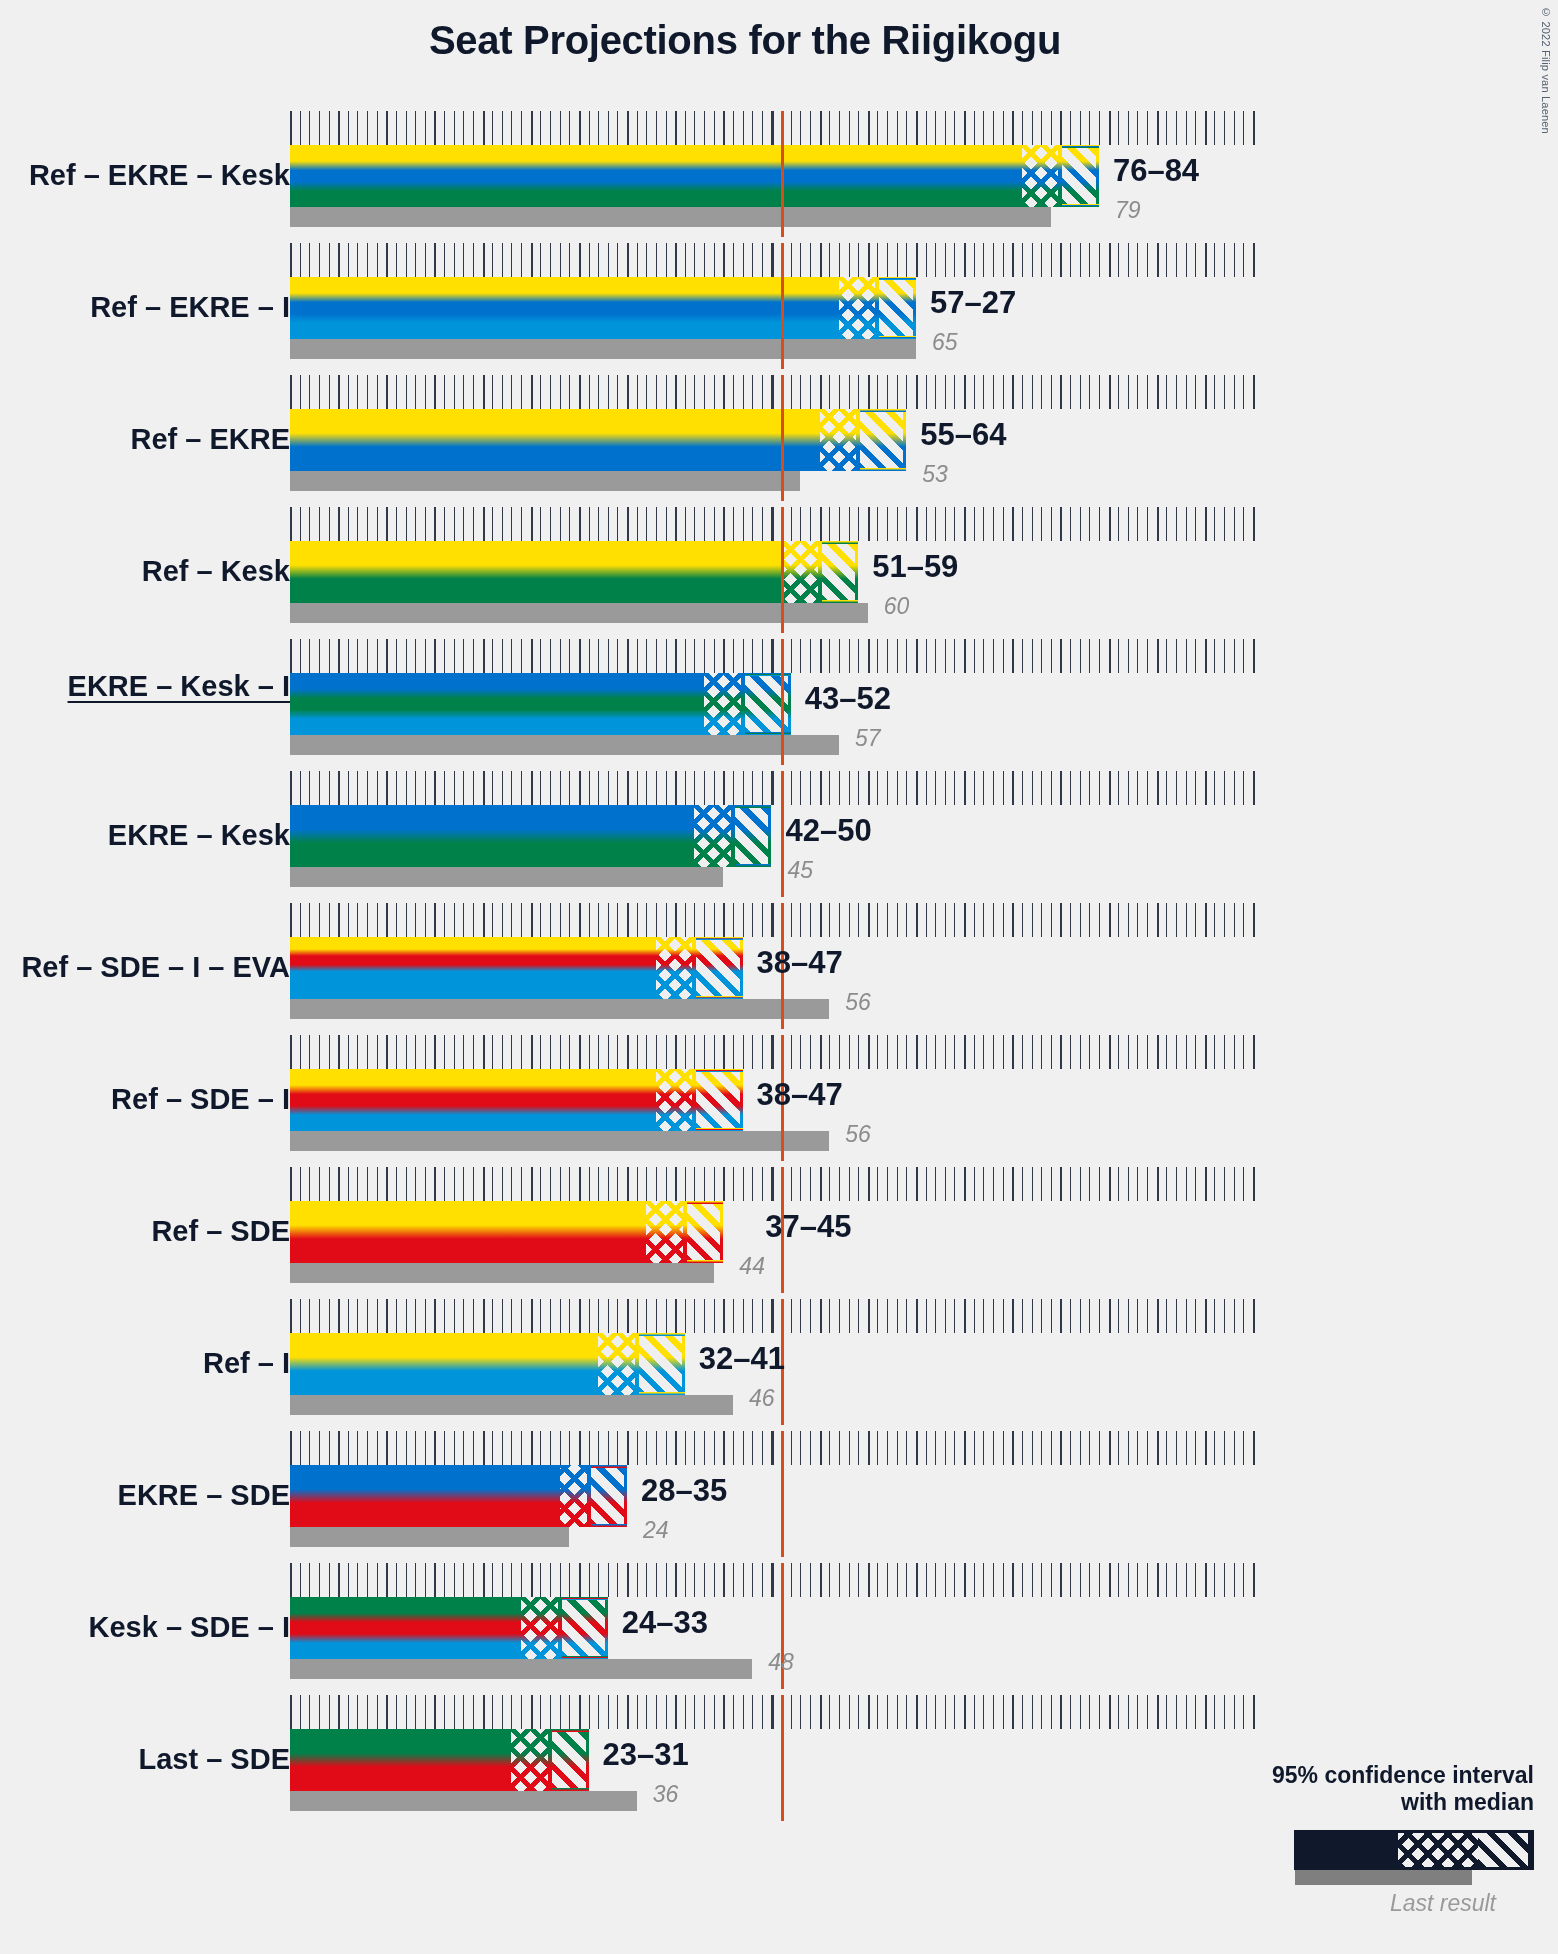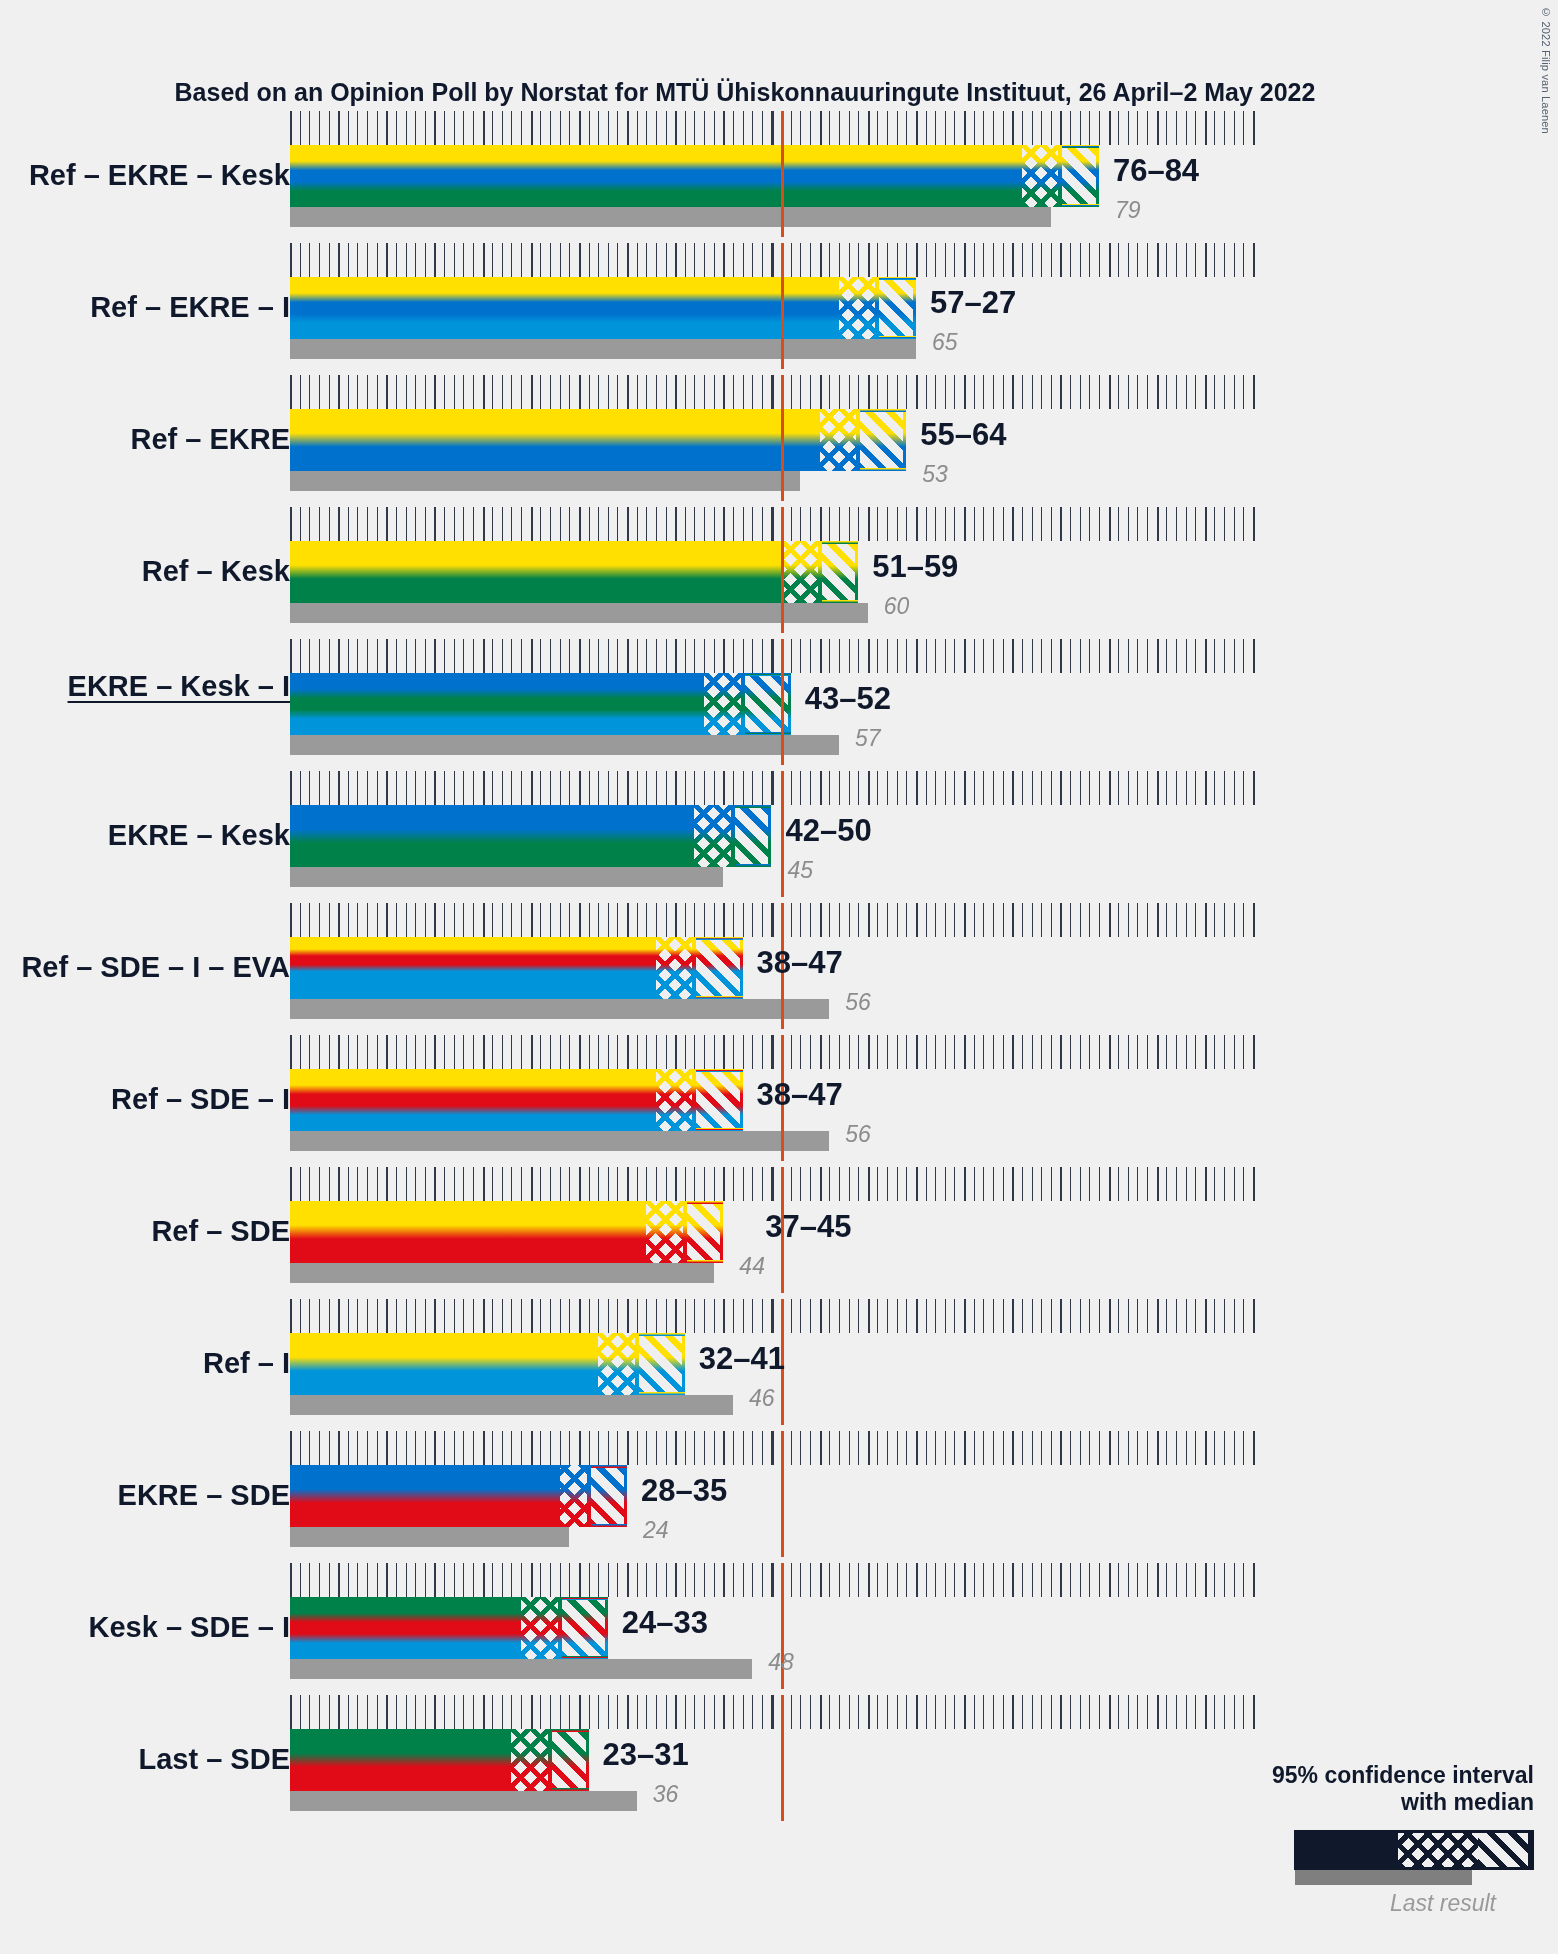--- a/index.html
+++ b/index.html
@@ -103,21 +103,21 @@
   #legend .lastlabel{
     font-size:23px;font-style:italic;color:#9A9A9A;margin-top:2px;
     padding-right:38px;
   }
 </style>
 </head>
 <body>
 
 <div id="root">
 
-  <div class="subtitle">Based on an Opinion Poll by Norstat for MTÜ Ühiskonnauuringute Instituut, 26 April–2 May 2022</div>
+  <div class="title">Seat Projections for the Riigikogu</div>
   <div class="copyright">© 2022 Filip van Laenen</div>
 
   <div id="plot">
       <div class="row" style="top: 6px; height: 132px;">
         <div class="ticks" style="top: 0px; width: 972.63px;">
           <div class="major" style="left: 0px;"></div>
           <div class="major" style="left: 48.15px;"></div>
           <div class="major" style="left: 96.3px;"></div>
           <div class="major" style="left: 144.45px;"></div>
           <div class="major" style="left: 192.6px;"></div>

